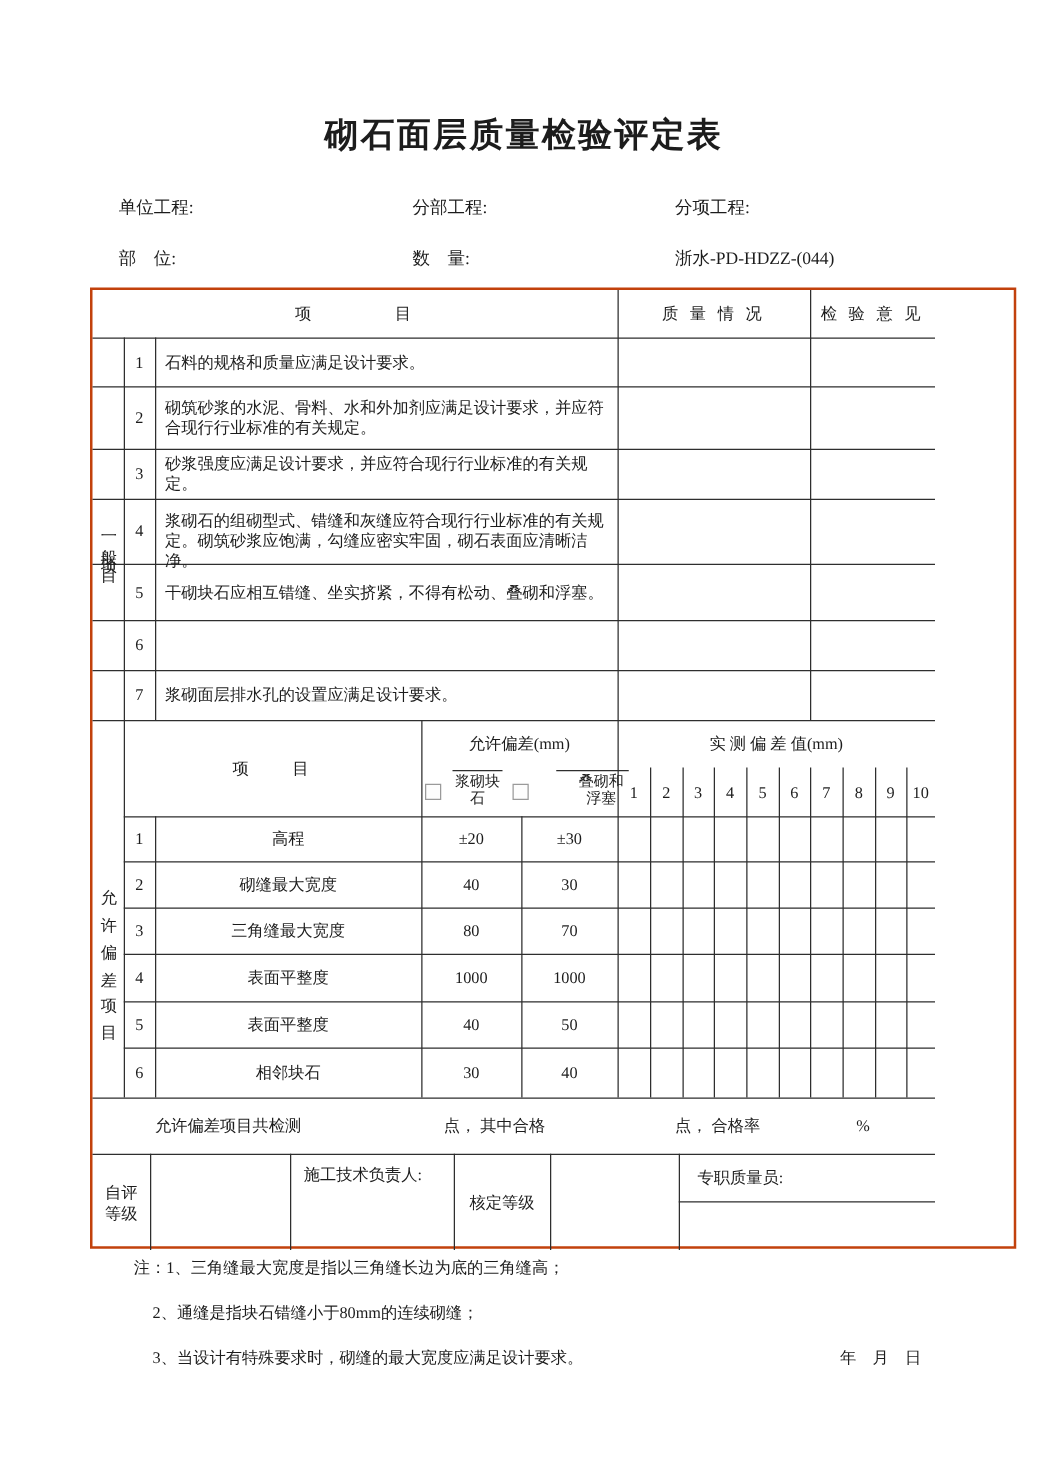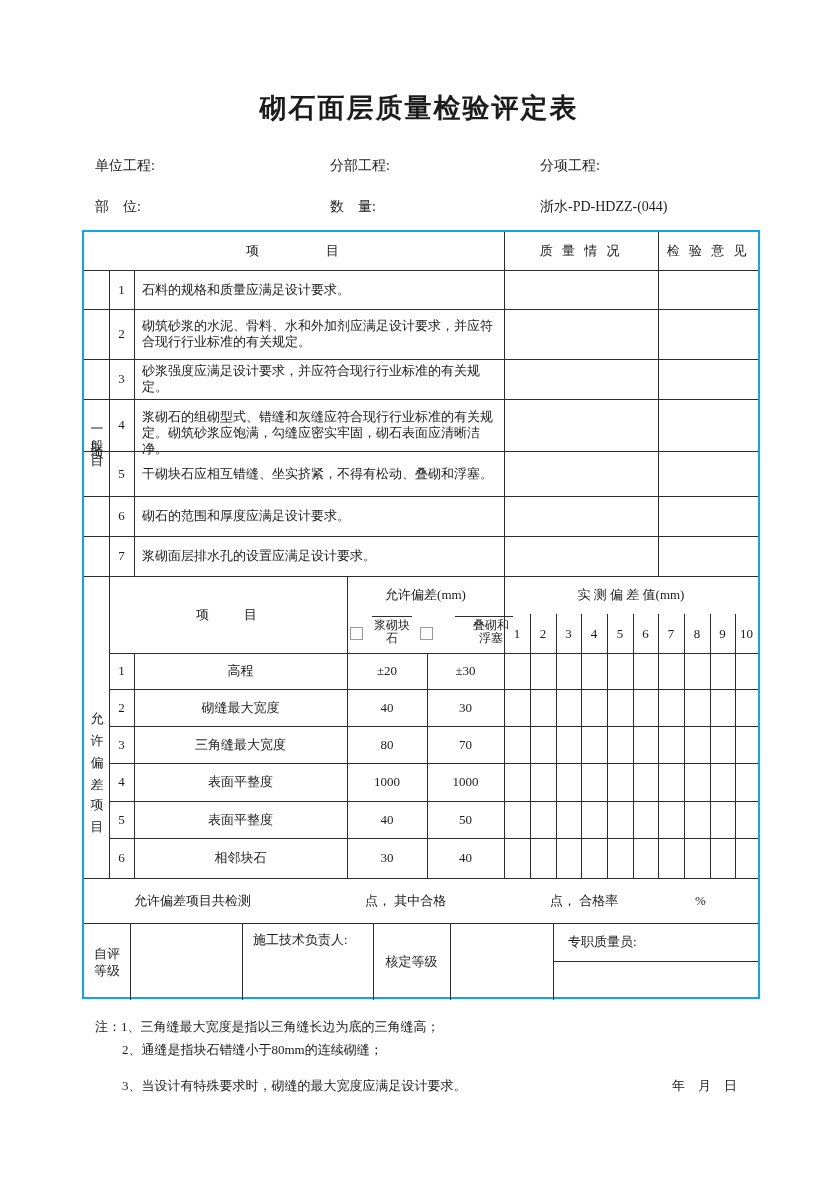--- a/index.html
+++ b/index.html
@@ -1,20 +1,20 @@
 <!DOCTYPE html>
 <html><head>
 <meta charset="utf-8">
 <style>
   html,body{margin:0;padding:0;background:#ffffff;}
   body{width:838px;height:1186px;position:relative;font-family:"Liberation Serif",serif;color:#1c1c1c;}
   .abs{position:absolute;}
   .title{width:838px;text-align:center;top:90px;left:0;font-size:27px;font-weight:bold;letter-spacing:2px;}
   .meta{font-size:14px;white-space:pre;}
-  .tbl{left:82px;top:230px;width:678px;height:769px;border:2px solid #0ea5e9;box-sizing:border-box;}
+  .tbl{left:72px;top:230px;width:741px;height:769px;border:2px solid #c2410c;box-sizing:border-box;}
   .hl{position:absolute;height:1px;background:#2e2e2e;}
   .vl{position:absolute;width:1px;background:#2e2e2e;}
   .cell{position:absolute;display:flex;align-items:center;justify-content:center;font-size:13px;line-height:16px;box-sizing:border-box;}
   .lt{justify-content:flex-start;text-align:left;}
   .hdr{letter-spacing:3px;}
   .vtext{writing-mode:vertical-rl;text-orientation:upright;}
   .chk{position:absolute;width:13px;height:13px;border:1px solid #9a9a9a;background:#fdfdfd;box-sizing:border-box;}
   .optlbl{position:absolute;border-top:1px solid #2e2e2e;font-size:12px;line-height:13px;text-align:center;padding-top:2px;box-sizing:border-box;}
   .note{font-size:13px;white-space:pre;}
   .sig{font-size:13px;white-space:pre;}
@@ -88,21 +88,20 @@
   <div class="cell" style="left:25px;top:127px;width:25px;height:40px;">3</div>
   <div class="cell lt" style="left:50px;top:127px;width:370px;height:40px;padding:0 6px 0 8px;">砂浆强度应满足设计要求，并应符合现行行业标准的有关规定。</div>
 
   <div class="cell" style="left:25px;top:167px;width:25px;height:52px;">4</div>
   <div class="cell lt" style="left:50px;top:167px;width:370px;height:52px;padding:16px 6px 0 8px;">浆砌石的组砌型式、错缝和灰缝应符合现行行业标准的有关规定。砌筑砂浆应饱满，勾缝应密实牢固，砌石表面应清晰洁净。</div>
 
   <div class="cell" style="left:25px;top:219px;width:25px;height:45px;">5</div>
   <div class="cell lt" style="left:50px;top:219px;width:370px;height:45px;padding:0 6px 0 8px;">干砌块石应相互错缝、坐实挤紧，不得有松动、叠砌和浮塞。</div>
 
   <div class="cell" style="left:25px;top:264px;width:25px;height:40px;">6</div>
-  <div class="cell lt" style="left:50px;top:264px;width:370px;height:40px;padding:0 6px 0 8px;">砌石的范围和厚度应满足设计要求。</div>
 
   <div class="cell" style="left:25px;top:304px;width:25px;height:40px;">7</div>
   <div class="cell lt" style="left:50px;top:304px;width:370px;height:40px;padding:0 6px 0 8px;">浆砌面层排水孔的设置应满足设计要求。</div>
 
   <div class="cell vtext" style="left:0;top:384px;width:25px;height:262px;letter-spacing:22px;padding-top:40px;">允许偏差项目</div>
 
   <div class="cell hdr" style="left:25px;top:344px;width:238px;height:77px;">项　　目</div>
   <div class="cell" style="left:263px;top:344px;width:157px;height:38px;">允许偏差(mm)</div>
   <div class="cell" style="left:420px;top:344px;width:254px;height:38px;">实 测 偏 差 值(mm)</div>
 
@@ -156,16 +155,16 @@
   <div class="cell lt" style="left:281px;top:646px;width:180px;height:45px;">点， 其中合格</div>
   <div class="cell lt" style="left:466px;top:646px;width:140px;height:45px;">点， 合格率</div>
   <div class="cell lt" style="left:611px;top:646px;width:40px;height:45px;">%</div>
 
   <div class="cell" style="left:0;top:691px;width:46px;height:77px;padding:0 9px;text-align:center;line-height:17px;">自评等级</div>
   <div class="cell lt sig" style="left:158px;top:700px;width:131px;height:20px;padding-left:11px;align-items:flex-start;">施工技术负责人:</div>
   <div class="cell" style="left:289px;top:691px;width:77px;height:77px;">核定等级</div>
   <div class="cell lt sig" style="left:484px;top:691px;width:190px;height:38px;">专职质量员:</div>
 </div>
 
-<div class="abs note" style="left:95px;top:1005px;margin-top:13px;">注：1、三角缝最大宽度是指以三角缝长边为底的三角缝高；</div>
+<div class="abs note" style="left:107px;top:1005px;">注：1、三角缝最大宽度是指以三角缝长边为底的三角缝高；</div>
 <div class="abs note" style="left:122px;top:1041px;">2、通缝是指块石错缝小于80mm的连续砌缝；</div>
 <div class="abs note" style="left:122px;top:1077px;">3、当设计有特殊要求时，砌缝的最大宽度应满足设计要求。</div>
 <div class="abs note" style="left:672px;top:1077px;">年　月　日</div>
 
 </body></html>

